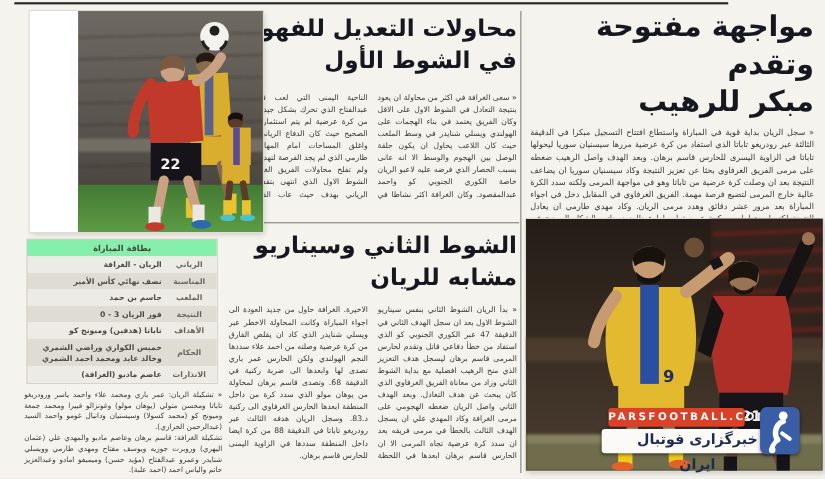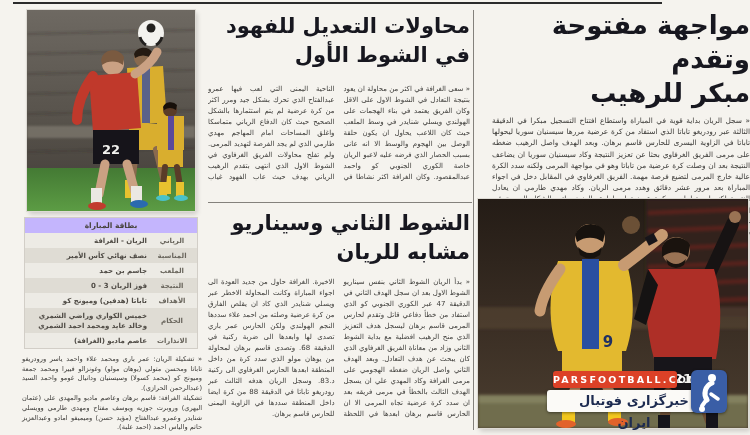--- a/index.html
+++ b/index.html
@@ -12,21 +12,21 @@
   .headline{font-weight:bold;color:#17171f;text-align:right;letter-spacing:-0.5px;}
   .headline span{display:block;}
   .main-headline{font-size:26px;line-height:34px;}
   .mid-headline{font-size:21px;line-height:29px;}
   .bodytext{font-size:7px;line-height:11px;color:#3b3a37;text-align:justify;direction:rtl;}
   .cols2{column-count:2;column-gap:9px;column-fill:auto;overflow:hidden;}
   .photo-frame{background:#fff;box-shadow:0 0 0 1px #dedbd5,2px 3px 5px rgba(0,0,0,0.18);}
   .photo-frame svg{display:block;}
   
   .mcard{font-size:7px;color:#4e4a44;box-shadow:0 0 0 1px #d2cec7;}
-  .mcard-title{height:15px;line-height:15px;text-align:center;font-weight:bold;font-size:7.5px;color:#47433c;background:#c4b5fd;}
+  .mcard-title{height:15px;line-height:15px;text-align:center;font-weight:bold;font-size:7.5px;color:#47433c;background:#86efac;}
   .mrow{display:flex;direction:rtl;align-items:center;}
   .mrow .mlabel{width:50px;flex:0 0 50px;text-align:center;font-weight:bold;color:#6a665d;}
   .mrow .mvalue{flex:1;text-align:right;font-weight:bold;}
   .mrow.odd{background:#edebe5;}
   .mrow.even{background:#dfdcd4;}
   .lineups{font-size:6.6px;line-height:9.6px;color:#3b3a37;text-align:justify;}
   .lineups p{margin:0 0 1px 0;}
   
   .wm-redbar{background:#dc4127;border-radius:3px;color:#ffffff;font-weight:bold;
     font-size:9.5px;letter-spacing:2.2px;text-align:center;line-height:17px;
@@ -35,21 +35,21 @@
     font-size:13px;text-align:center;line-height:22px;box-shadow:0 1px 3px rgba(0,0,0,0.45);direction:rtl;}
   .wm-badge{background:#3a5ea6;border-radius:6px;box-shadow:0 1px 3px rgba(0,0,0,0.45);}
 </style>
 </head>
 <body>
 
 <div id="page">
 
   <div class="abs toprule"></div>
 
-  <div class="abs" style="left:482px;top:8px;width:258px;margin-left:10px;">
+  <div class="abs" style="left:482px;top:8px;width:258px;">
     <div class="headline main-headline">
       <span>مواجهة مفتوحة وتقدم</span>
       <span>مبكر للرهيب</span>
     </div>
     <div class="bodytext" style="margin-top:5px;height:118px;font-size:7.4px;line-height:11.2px;">« سجل الريان بداية قوية في المباراة واستطاع افتتاح التسجيل مبكرا في الدقيقة الثالثة عبر رودريغو تاباتا الذي استفاد من كرة عرضية مررها سيسنيان سوريا ليحولها تاباتا في الزاوية اليسرى للحارس قاسم برهان. وبعد الهدف واصل الرهيب ضغطه على مرمى الفريق الغرفاوي بحثا عن تعزيز النتيجة وكاد سيسنيان سوريا ان يضاعف النتيجة بعد ان وصلت كرة عرضية من تاباتا وهو في مواجهة المرمى ولكنه سدد الكرة عالية خارج المرمى لتضيع فرصة مهمة. الفريق الغرفاوي في المقابل دخل في اجواء المباراة بعد مرور عشر دقائق وهدد مرمى الريان. وكاد مهدي طارمي ان يعادل النتيجة لكنه لم يتعامل مع كرة عرضية ارسلها عبدالعزيز حاتم بالشكل الصحيح في الدقيقة الحادية عشرة. وتواصل السجال بين الفريقين هجمة هنا واخرى هناك وكاد غومو ان يسجل الهدف الثاني بعد ان سدد كرة من داخل منطقة الجزاء لكن الحارس قاسم برهان تصدى للمحاولة.</div>
   </div>
 
   <div class="abs photo-frame" style="left:478px;top:199px;width:270px;height:229px;">
     <svg width="270" height="229" viewBox="0 0 270 229">
       <defs>
@@ -148,21 +148,21 @@
   <div class="abs hdivider" style="left:208px;top:202px;width:264px;"></div>
 
   <div class="abs" style="left:208px;top:209px;width:262px;">
     <div class="headline mid-headline">
       <span>الشوط الثاني وسيناريو</span>
       <span>مشابه للريان</span>
     </div>
     <div class="bodytext cols2" style="margin-top:10px;height:145px;">« بدأ الريان الشوط الثاني بنفس سيناريو الشوط الاول بعد ان سجل الهدف الثاني في الدقيقة 47 عبر الكوري الجنوبي كو الذي استفاد من خطأ دفاعي قاتل وتقدم لحارس المرمى قاسم برهان ليسجل هدف التعزيز الذي منح الرهيب افضلية مع بداية الشوط الثاني وزاد من معاناة الفريق الغرفاوي الذي كان يبحث عن هدف التعادل. وبعد الهدف الثاني واصل الريان ضغطه الهجومي على مرمى الغرافة وكاد المهدي علي ان يسجل الهدف الثالث بالخطأ في مرمى فريقه بعد ان سدد كرة عرضية تجاه المرمى الا ان الحارس قاسم برهان ابعدها في اللحظة الاخيرة. الغرافة حاول من جديد العودة الى اجواء المباراة وكانت المحاولة الاخطر عبر ويسلي شنايدر الذي كاد ان يقلص الفارق من كرة عرضية وصلته من احمد علاء سددها النجم الهولندي ولكن الحارس عمر باري تصدى لها وابعدها الى ضربة ركنية في الدقيقة 68. وتصدى قاسم برهان لمحاولة من يوهان مولو الذي سدد كرة من داخل المنطقة ابعدها الحارس الغرفاوي الى ركنية د.83. وسجل الريان هدفه الثالث عبر رودريغو تاباتا في الدقيقة 88 من كرة ايضا داخل المنطقة سددها في الزاوية اليمنى للحارس قاسم برهان.</div>
   </div>
 
-  <div class="abs photo-frame" style="left:27px;top:10px;width:168px;height:201px;">
+  <div class="abs photo-frame" style="left:27px;top:10px;width:168px;height:201px;padding-left:44px;">
     <svg width="168" height="201" viewBox="0 0 168 201">
       <defs>
         <linearGradient id="bg1" x1="0" y1="0" x2="0" y2="1">
           <stop offset="0" stop-color="#6e6962"></stop>
           <stop offset="0.55" stop-color="#57524b"></stop>
           <stop offset="0.8" stop-color="#4b4640"></stop>
         </linearGradient>
         <linearGradient id="pitch1" x1="0" y1="0" x2="0" y2="1">
           <stop offset="0" stop-color="#447a34"></stop>
           <stop offset="1" stop-color="#5c9c44"></stop>

